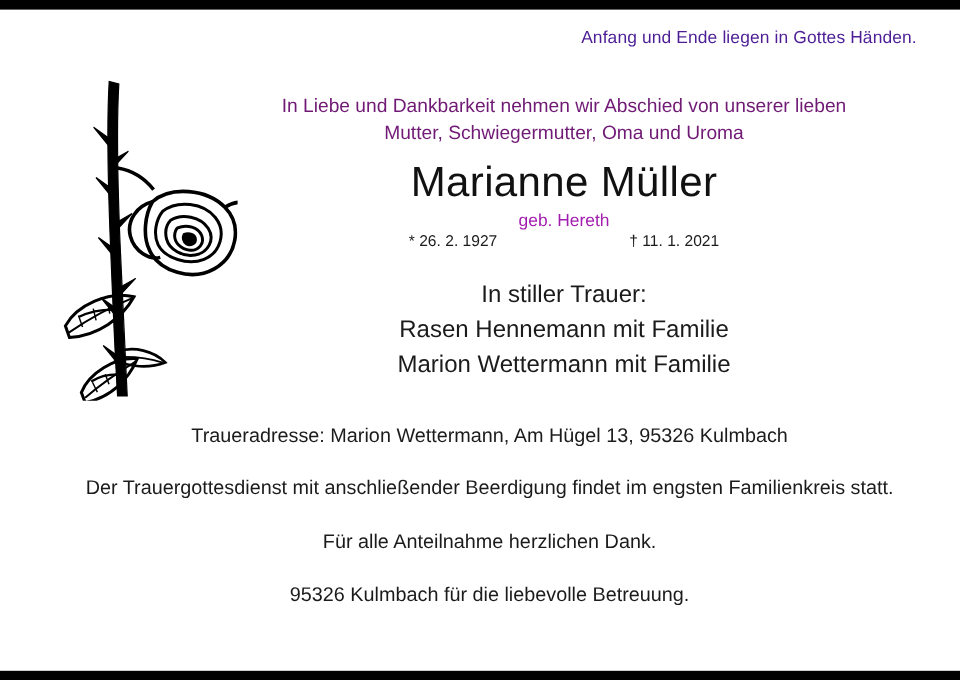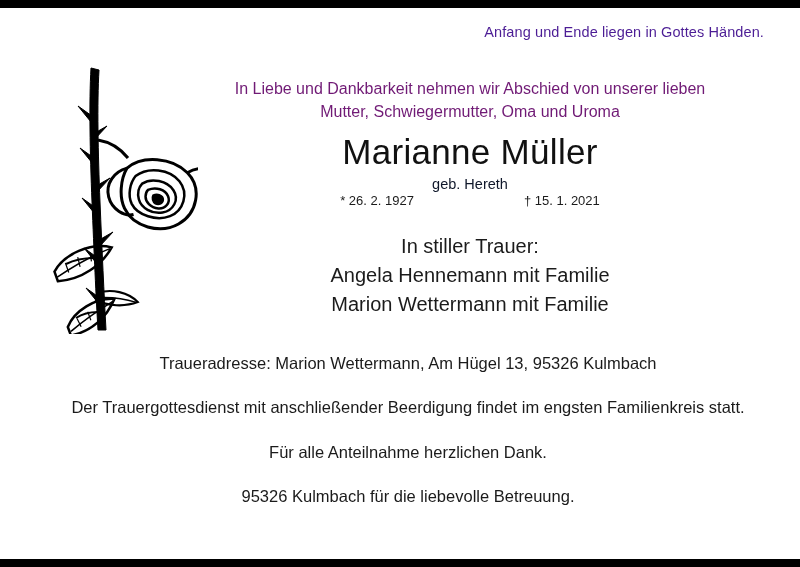--- a/index.html
+++ b/index.html
@@ -69,21 +69,21 @@
   .name {
     margin-top: 10px;
     font-size: 35px;
     letter-spacing: 0.3px;
     line-height: 1.1;
     color: #111111;
   }
   .born-name {
     margin-top: 4px;
     font-size: 14.5px;
-    color: #0f172a;
+    color: #a21caf;
   }
   .dates {
     margin-top: 1px;
     font-size: 13px;
     color: #1b1b1b;
     display: flex;
     justify-content: center;
     gap: 110px;
   }
   .mourning {
@@ -177,26 +177,26 @@
     <div class="intro">
       <span>In Liebe und Dankbarkeit nehmen wir Abschied von unserer lieben</span>
       <span class="l2">Mutter, Schwiegermutter, Oma und Uroma</span>
     </div>
 
     <div class="name">Marianne Müller</div>
     <div class="born-name">geb. Hereth</div>
 
     <div class="dates">
       <span>* 26. 2. 1927</span>
-      <span>† 15. 1. 2021</span>
+      <span>† 11. 1. 2021</span>
     </div>
 
     <div class="mourning">
       <div>In stiller Trauer:</div>
-      <div>Angela Hennemann mit Familie</div>
+      <div>Rasen Hennemann mit Familie</div>
       <div>Marion Wettermann mit Familie</div>
     </div>
   </div>
 
   <div class="bottom-block">
     <div class="para">Traueradresse: Marion Wettermann, Am Hügel 13, 95326 Kulmbach</div>
     <div class="para">Der Trauergottesdienst mit anschließender Beerdigung findet im engsten Familienkreis statt.</div>
     <div class="para">Für alle Anteilnahme herzlichen Dank.</div>
     <div class="para">
       <span style="display:block">95326 Kulmbach für die liebevolle Betreuung.</span>

